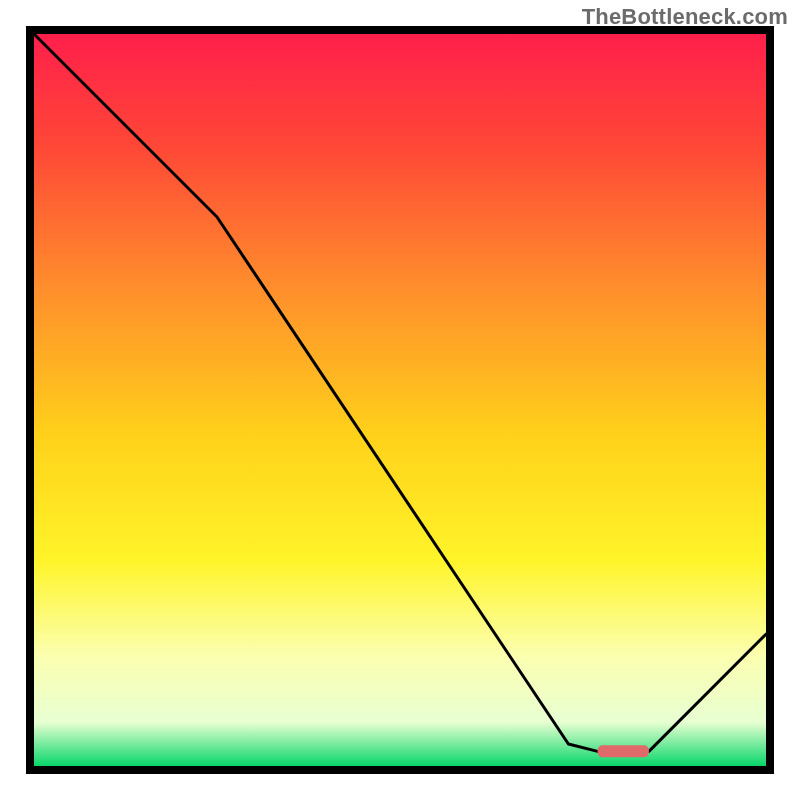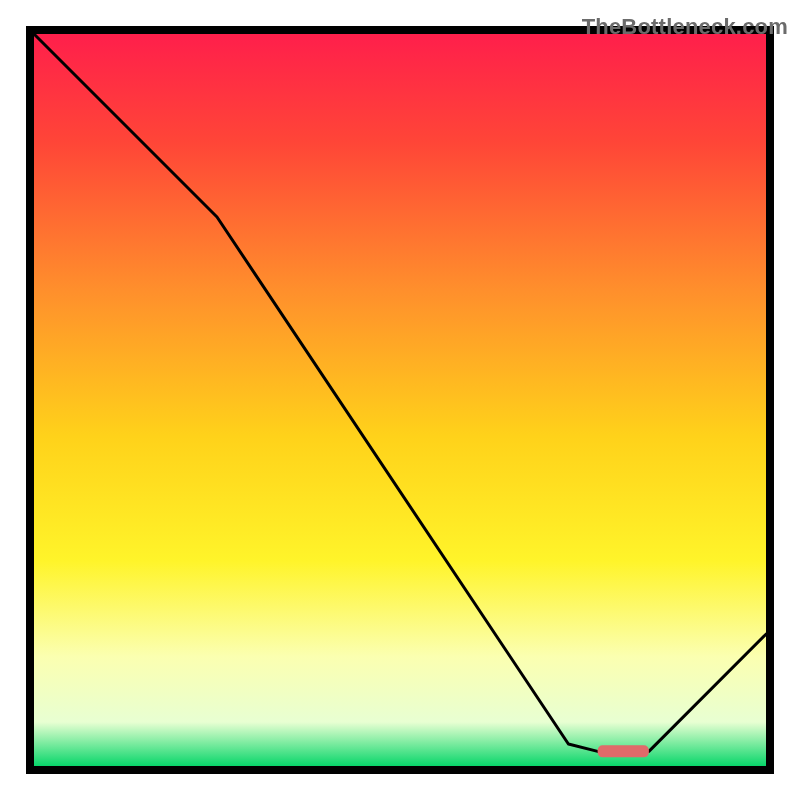--- a/index.html
+++ b/index.html
@@ -6,21 +6,21 @@
     margin: 0;
     padding: 0;
     width: 800px;
     height: 800px;
     overflow: hidden;
     background: #ffffff;
     font-family: Arial, Helvetica, sans-serif;
   }
   .watermark {
     position: absolute;
-    top: 14px;
+    top: 4px;
     right: 12px;
     color: #6b6b6b;
     font-size: 22px;
     font-weight: 600;
     letter-spacing: 0.2px;
   }
   svg {
     display: block;
   }
 </style>

